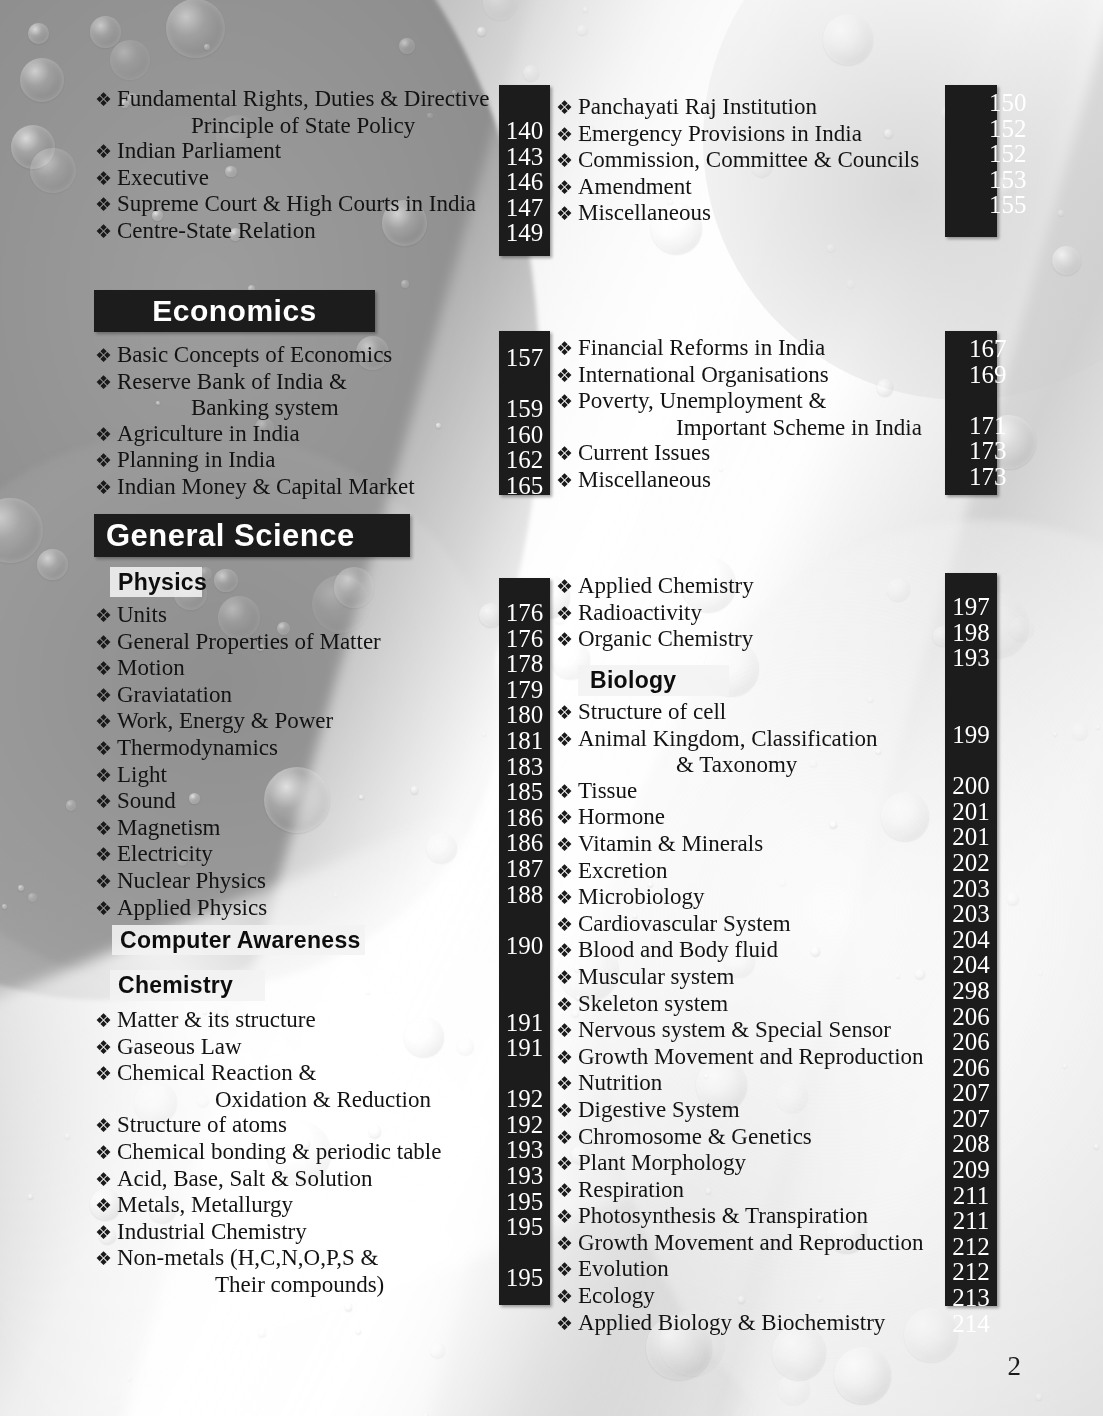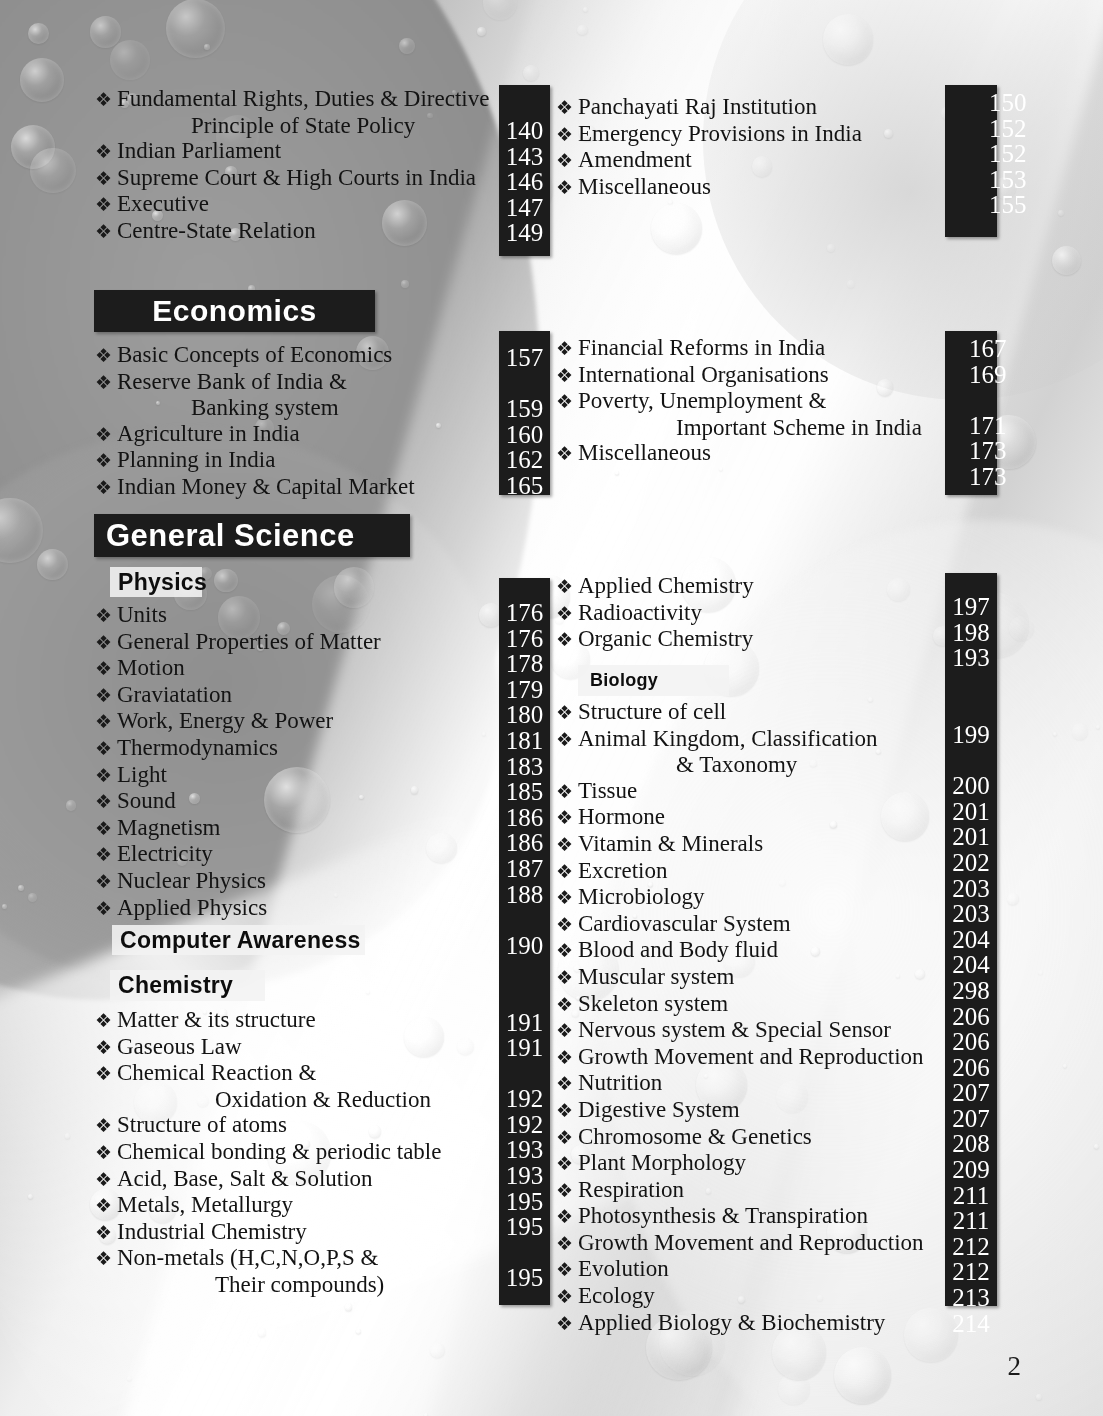--- a/index.html
+++ b/index.html
@@ -326,38 +326,39 @@
       <div class="bub" style="width: 4.02746px; height: 4.02746px; left: 451.67px; top: 90.3384px; opacity: 0.34;"></div>
     </div>
 
   <div class="content">
 
     <div class="col col-left" style="top:86px;">
       <ul class="toc">
         <li><span class="bullet">❖</span><span>Fundamental Rights, Duties &amp; Directive</span></li>
         <li class="cont"><span class="indent"></span><span>Principle of State Policy</span></li>
         <li><span class="bullet">❖</span><span>Indian Parliament</span></li>
+        <li><span class="bullet">❖</span><span>Executive</span></li>
         <li><span class="bullet">❖</span><span>Supreme Court &amp; High Courts in India</span></li>
-        <li><span class="bullet">❖</span><span>Executive</span></li>
         <li><span class="bullet">❖</span><span>Centre-State Relation</span></li>
       </ul>
     </div>
 
     <div class="numbox" style="left:499px;top:85px;width:51px;height:171px;padding-top:33px;box-sizing:border-box;">
       <div class="n">140</div>
       <div class="n">143</div>
       <div class="n">146</div>
       <div class="n">147</div>
       <div class="n">149</div>
     </div>
 
     <div class="col col-right" style="top:88px;margin-top:6px;">
       <ul class="toc">
         <li><span class="bullet">❖</span><span>Panchayati Raj Institution</span></li>
         <li><span class="bullet">❖</span><span>Emergency Provisions in India</span></li>
+        <li><span class="bullet">❖</span><span>Commission, Committee &amp; Councils</span></li>
         <li><span class="bullet">❖</span><span>Amendment</span></li>
         <li><span class="bullet">❖</span><span>Miscellaneous</span></li>
       </ul>
     </div>
 
     <div class="numbox" style="left:945px;top:85px;width:52px;height:152px;padding-top:5px;box-sizing:border-box;padding-left:44px;">
       <div class="n">150</div>
       <div class="n">152</div>
       <div class="n">152</div>
       <div class="n">153</div>
@@ -387,20 +388,21 @@
       <div class="n">162</div>
       <div class="n">165</div>
     </div>
 
     <div class="col col-right" style="top:335px;">
       <ul class="toc">
         <li><span class="bullet">❖</span><span>Financial Reforms in India</span></li>
         <li><span class="bullet">❖</span><span>International Organisations</span></li>
         <li><span class="bullet">❖</span><span>Poverty, Unemployment &amp;</span></li>
         <li class="cont ind2"><span class="indent"></span><span>Important Scheme in India</span></li>
+        <li><span class="bullet">❖</span><span>Current Issues</span></li>
         <li><span class="bullet">❖</span><span>Miscellaneous</span></li>
       </ul>
     </div>
 
     <div class="numbox" style="left:945px;top:331px;width:52px;height:164px;padding-top:5px;box-sizing:border-box;padding-left:24px;">
       <div class="n">167</div>
       <div class="n">169</div>
       <div class="n blank">0</div>
       <div class="n">171</div>
       <div class="n">173</div>
@@ -487,21 +489,21 @@
       </div>
 
     <div class="col col-right" style="top:573px;">
       <ul class="toc">
         <li><span class="bullet">❖</span><span>Applied Chemistry</span></li>
         <li><span class="bullet">❖</span><span>Radioactivity</span></li>
         <li><span class="bullet">❖</span><span>Organic Chemistry</span></li>
       </ul>
     </div>
 
-    <div class="subhead" style="left:578px;top:665px;width:151px;height:31px;font-size:18px;line-height:31px;padding-left:12px;box-sizing:border-box;">
+    <div class="subhead" style="left:578px;top:665px;width:151px;height:31px;font-size:23px;line-height:31px;padding-left:12px;box-sizing:border-box;">
       <span>Biology</span>
     </div>
 
     <div class="col col-right" style="top:699px;">
       <ul class="toc" id="biology-ul">
           <li><span class="bullet">❖</span><span>Structure of cell</span></li>
           <li><span class="bullet">❖</span><span>Animal Kingdom, Classification</span></li>
           <li class="cont ind2"><span class="indent"></span><span>&amp; Taxonomy</span></li>
           <li><span class="bullet">❖</span><span>Tissue</span></li>
           <li><span class="bullet">❖</span><span>Hormone</span></li>

